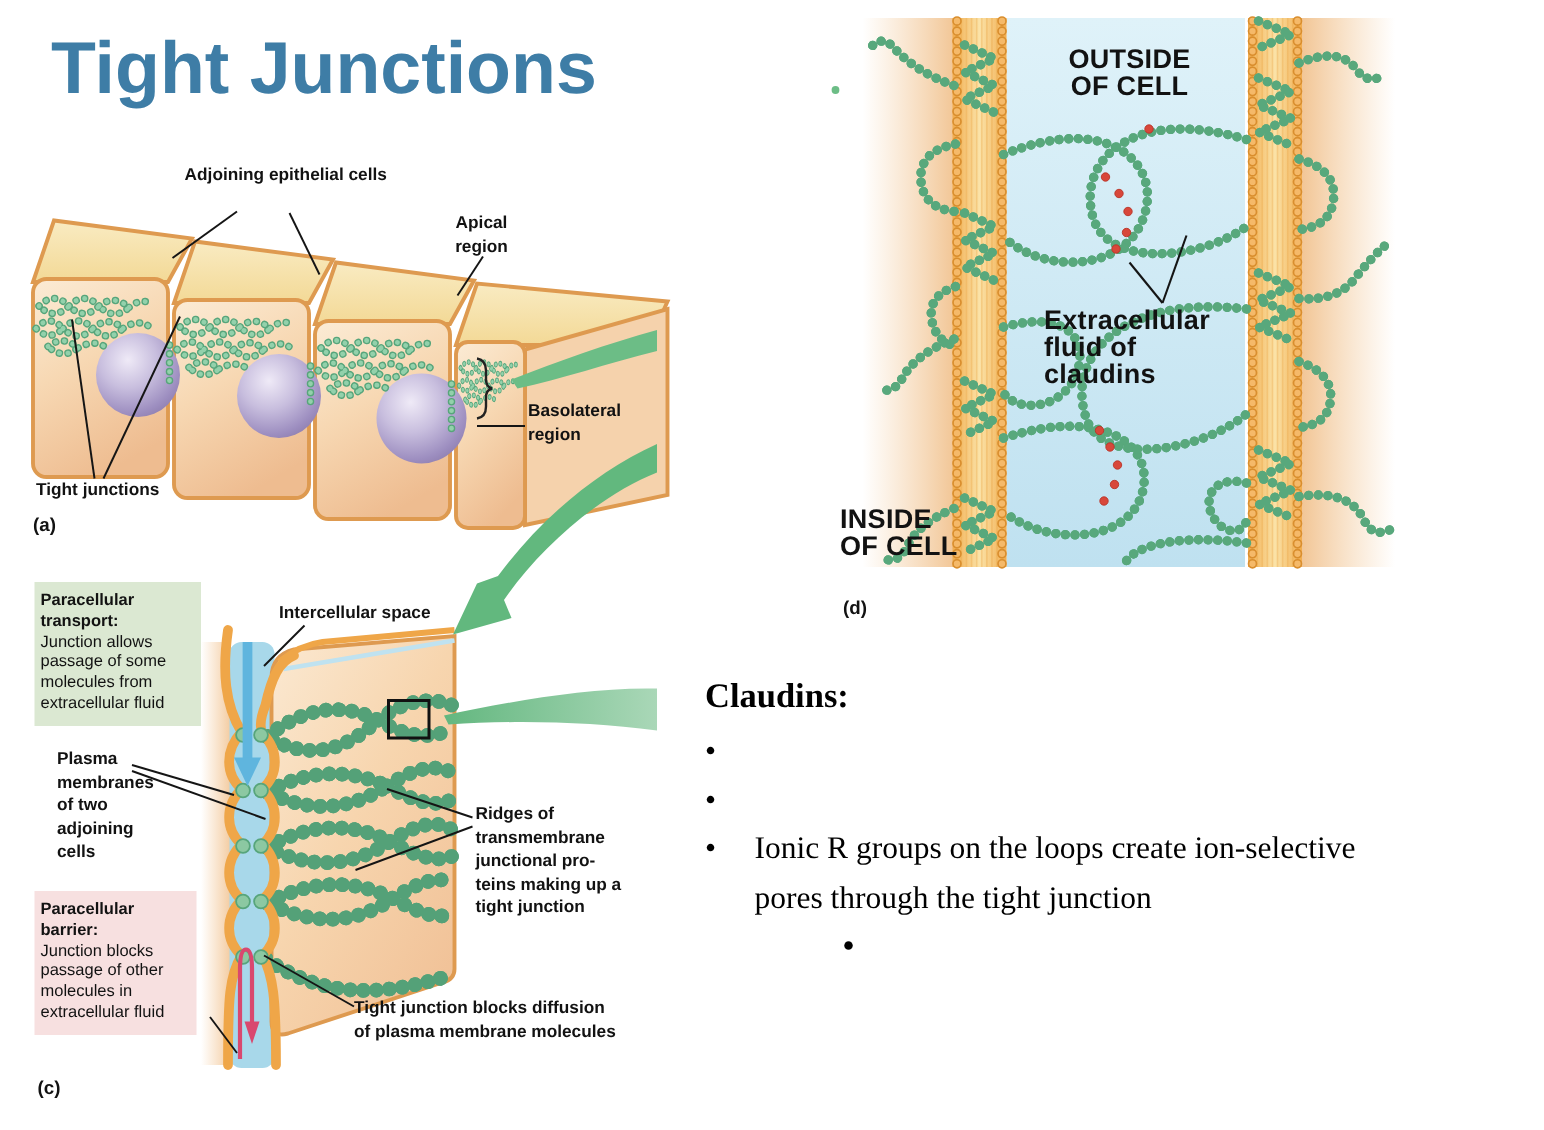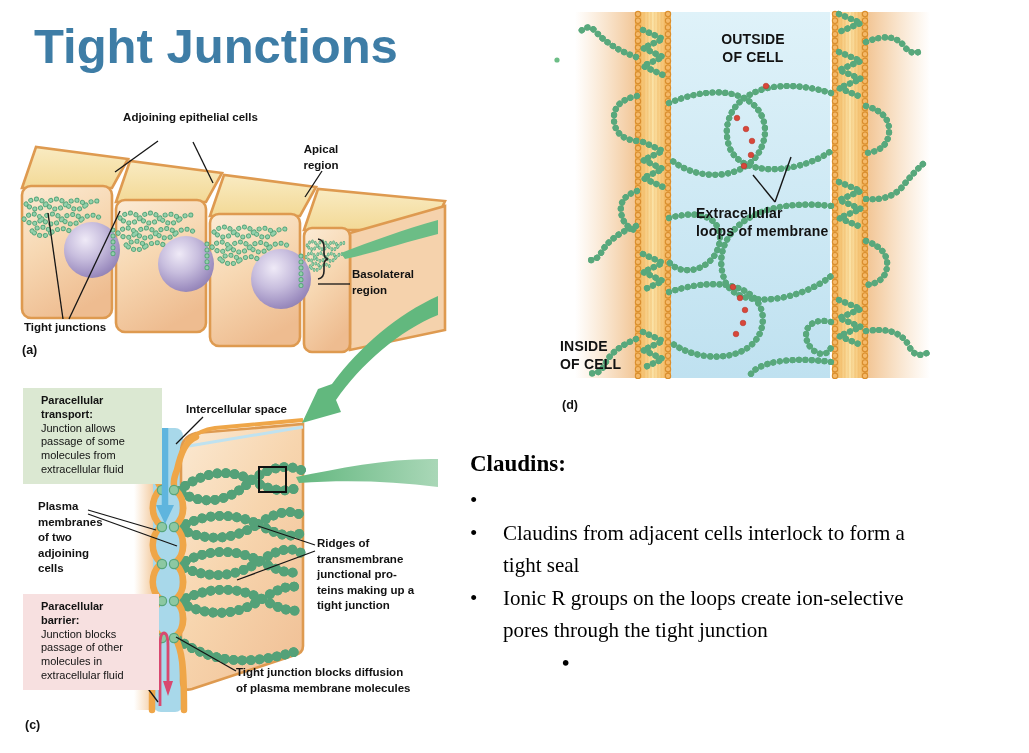--- a/index.html
+++ b/index.html
@@ -8,23 +8,23 @@
   .abs{position:absolute;}
   svg{position:absolute;overflow:visible;}
   
   .slide-title{position:absolute;left:34px;top:18px;font-size:49px;font-weight:bold;
                color:#3E7DA6;letter-spacing:0px;margin:0;}
   
   .fig-lbl{position:absolute;font-weight:bold;font-size:11.5px;line-height:15.5px;
            color:#121212;white-space:pre-line;}
   .ctr{text-align:center;}
   .tag{position:absolute;font-weight:bold;font-size:12.5px;color:#121212;}
-  .d-lbl{font-size:14px;line-height:18px;letter-spacing:.2px;}
-  
-  .note-box{position:absolute;padding:6px 18px 7px;font-size:11px;line-height:13.8px;color:#121212;}
+  .d-lbl{font-size:18px;line-height:18px;letter-spacing:.2px;}
+  
+  .note-box{position:absolute;padding:6px 4px 7px;font-size:11px;line-height:13.8px;color:#121212;}
   .note-box .nb-h{font-weight:bold;white-space:pre-line;}
   .note-box .nb-b{white-space:pre-line;}
   
   .claudins{position:absolute;left:470px;top:451px;width:556px;color:#000;font-family:Liberation Serif, serif;}
   .cl-h{font-size:23px;font-weight:bold;margin:0 0 7px 0;}
   .cl-ul{margin:0;padding:0;list-style:none;}
   .cl-li{display:flex;font-size:21px;line-height:32.5px;}
   .cl-m{width:33px;flex:none;}
   .cl-t{white-space:pre-line;}
   .cl-sub{display:flex;font-weight:bold;margin-left:92px;font-size:21px;line-height:32.5px;}
@@ -298,21 +298,21 @@
 
   <g class="ln" style="stroke-width:1.4">
     <path d="M775,202 L753,175"></path>
       <path d="M775,202 L791,157"></path>
   </g>
 </svg>
 
 <div class="fig-lbl d-lbl ctr" style="left:700px;top:30px;width:106px">OUTSIDE
 OF CELL</div>
 <div class="fig-lbl d-lbl" style="left:696px;top:204px;width:140px">Extracellular
-loops of membrane</div>
+fluid of claudins</div>
 <div class="fig-lbl d-lbl" style="left:560px;top:337px;width:80px">INSIDE
 OF CELL</div>
 <div class="tag" style="left:562px;top:398px">(d)</div>
 
 <svg class="abs" style="left:290px;top:195px" width="180" height="305" viewBox="290 195 180 305">
   <defs>
     <linearGradient id="fadeGreen" x1="296" y1="0" x2="455" y2="0" gradientUnits="userSpaceOnUse">
       <stop offset="0" stop-color="#63B77F"></stop>
         <stop offset="1" stop-color="#B2DBBE"></stop>
     </linearGradient>
@@ -323,22 +323,20 @@
 </svg>
 
 <div class="claudins">
   <div class="cl-h">Claudins:</div>
   <ul class="cl-ul">
     <li class="cl-li">
       <span class="cl-m">•</span>
     </li>
     <li class="cl-li">
       <span class="cl-m">•</span>
-      <span class="cl-t">Claudins from adjacent cells interlock to form a
-tight seal</span>
     </li>
     <li class="cl-li">
       <span class="cl-m">•</span>
       <span class="cl-t">Ionic R groups on the loops create ion-selective
 pores through the tight junction</span>
     </li>
   </ul>
   <div class="cl-sub">
     <span class="cl-m">•</span>
   </div>

